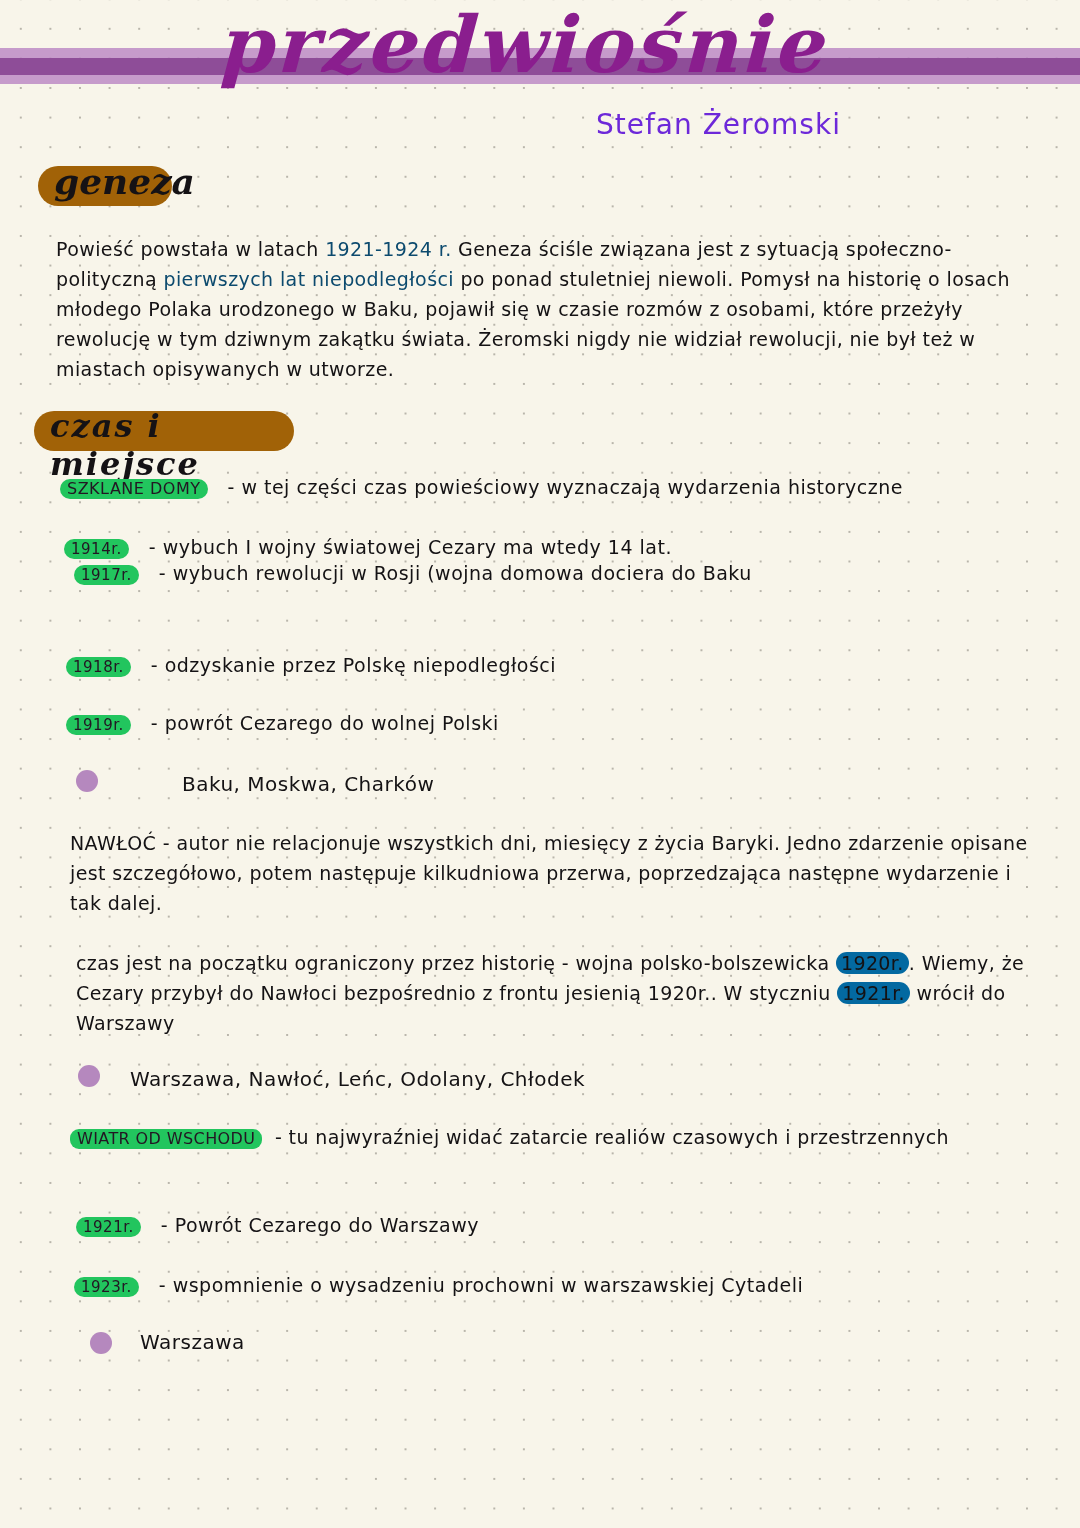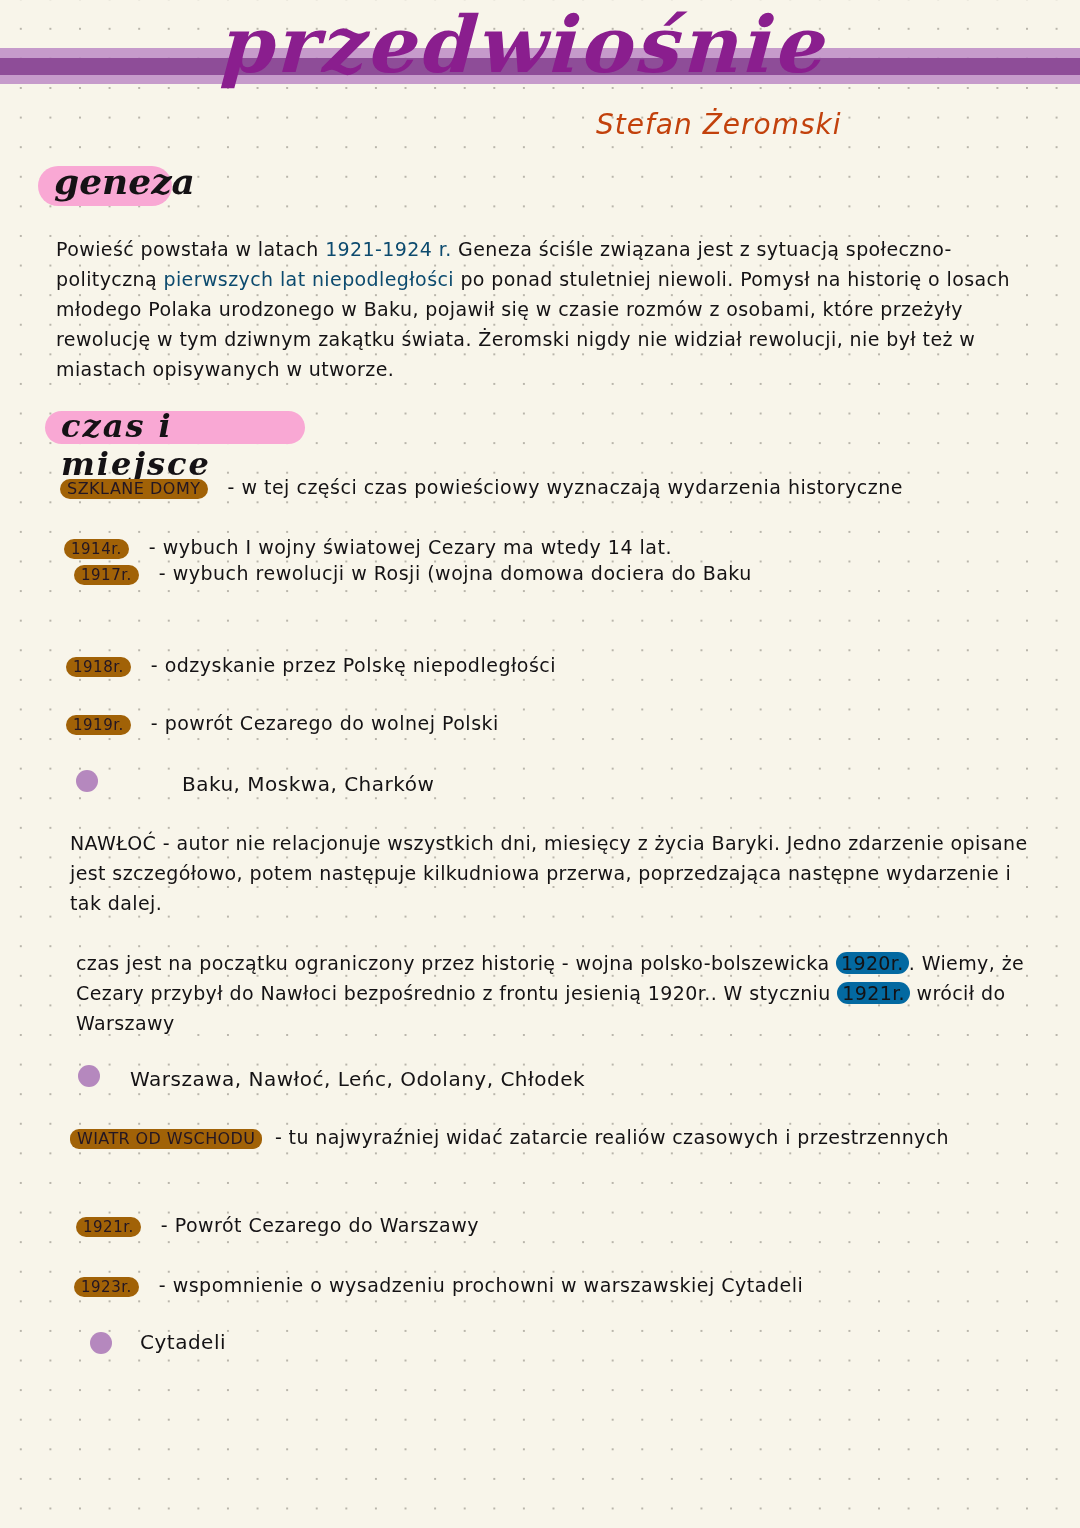--- a/index.html
+++ b/index.html
@@ -13,34 +13,34 @@
     color: #141214;
   }
   .abs { position: absolute; }
   .band-light { left: 0; top: 48px; width: 1080px; height: 36px; background: #b985c3; opacity: .8; }
   .band-dark { left: 0; top: 58px; width: 1080px; height: 17px; background: #8e4d98; }
   .title {
     left: 222px; top: 6px; font-family: "DejaVu Serif", serif; font-style: italic;
     font-weight: bold; font-size: 78px; letter-spacing: 3px; color: #8a1e8e;
     line-height: 1; transform: skewX(-4deg);
   }
-  .author { left: 596px; top: 108px; font-size: 28px; color: #c2410c; letter-spacing: 1px; font-style: italic; }
+  .author { left: 596px; top: 108px; font-size: 28px; color: #6d28d9; letter-spacing: 1px; }
   .pill {
-    position: absolute; background: #f9a8d4; border-radius: 30px;
+    position: absolute; background: #a16207; border-radius: 30px;
   }
   .section-head { font-family: "DejaVu Serif", serif; font-style: italic; font-weight: bold; color: #151215; }
   .h-geneza { left: 38px; top: 166px; width: 134px; height: 40px; }
   .h-geneza span { position: absolute; left: 16px; top: -6px; font-size: 36px; }
-  .h-czas { left: 45px; top: 411px; width: 260px; height: 33px; }
+  .h-czas { left: 34px; top: 411px; width: 260px; height: 40px; }
   .h-czas span { position: absolute; left: 16px; top: -4px; font-size: 32px; letter-spacing: 2px; }
   .para { font-size: 19px; line-height: 30px; letter-spacing: .4px; }
   .purple { color: #0c4a6e; }
   .row { position: absolute; font-size: 19px; white-space: nowrap; letter-spacing: .5px; }
   .tag {
-    display: inline-block; background: #a16207; border-radius: 14px;
+    display: inline-block; background: #22c55e; border-radius: 14px;
     padding: 0 7px; font-size: 15px; line-height: 20px; margin-right: 20px; color: #231623;
   }
   .tag-sm { font-size: 16px; }
   .dot { position: absolute; width: 22px; height: 22px; border-radius: 50%; background: #b588be; }
   .place { position: absolute; font-size: 20px; letter-spacing: .5px; white-space: nowrap; }
   .inline-tag { background: #0369a1; border-radius: 12px; padding: 0 5px; }
 </style>
 </head>
 <body>
 
@@ -96,13 +96,13 @@
 </div>
 
 <div class="row" style="left:76px; top:1214px;">
   <span class="tag">1921r.</span><span>- Powrót Cezarego do Warszawy</span>
 </div>
 <div class="row" style="left:74px; top:1274px;">
   <span class="tag">1923r.</span><span>- wspomnienie o wysadzeniu prochowni w warszawskiej Cytadeli</span>
 </div>
 
 <div class="dot" style="left:90px; top:1332px;"></div>
-<div class="place" style="left:140px; top:1330px;">Cytadeli</div>
+<div class="place" style="left:140px; top:1330px;">Warszawa</div>
 
 </body></html>

